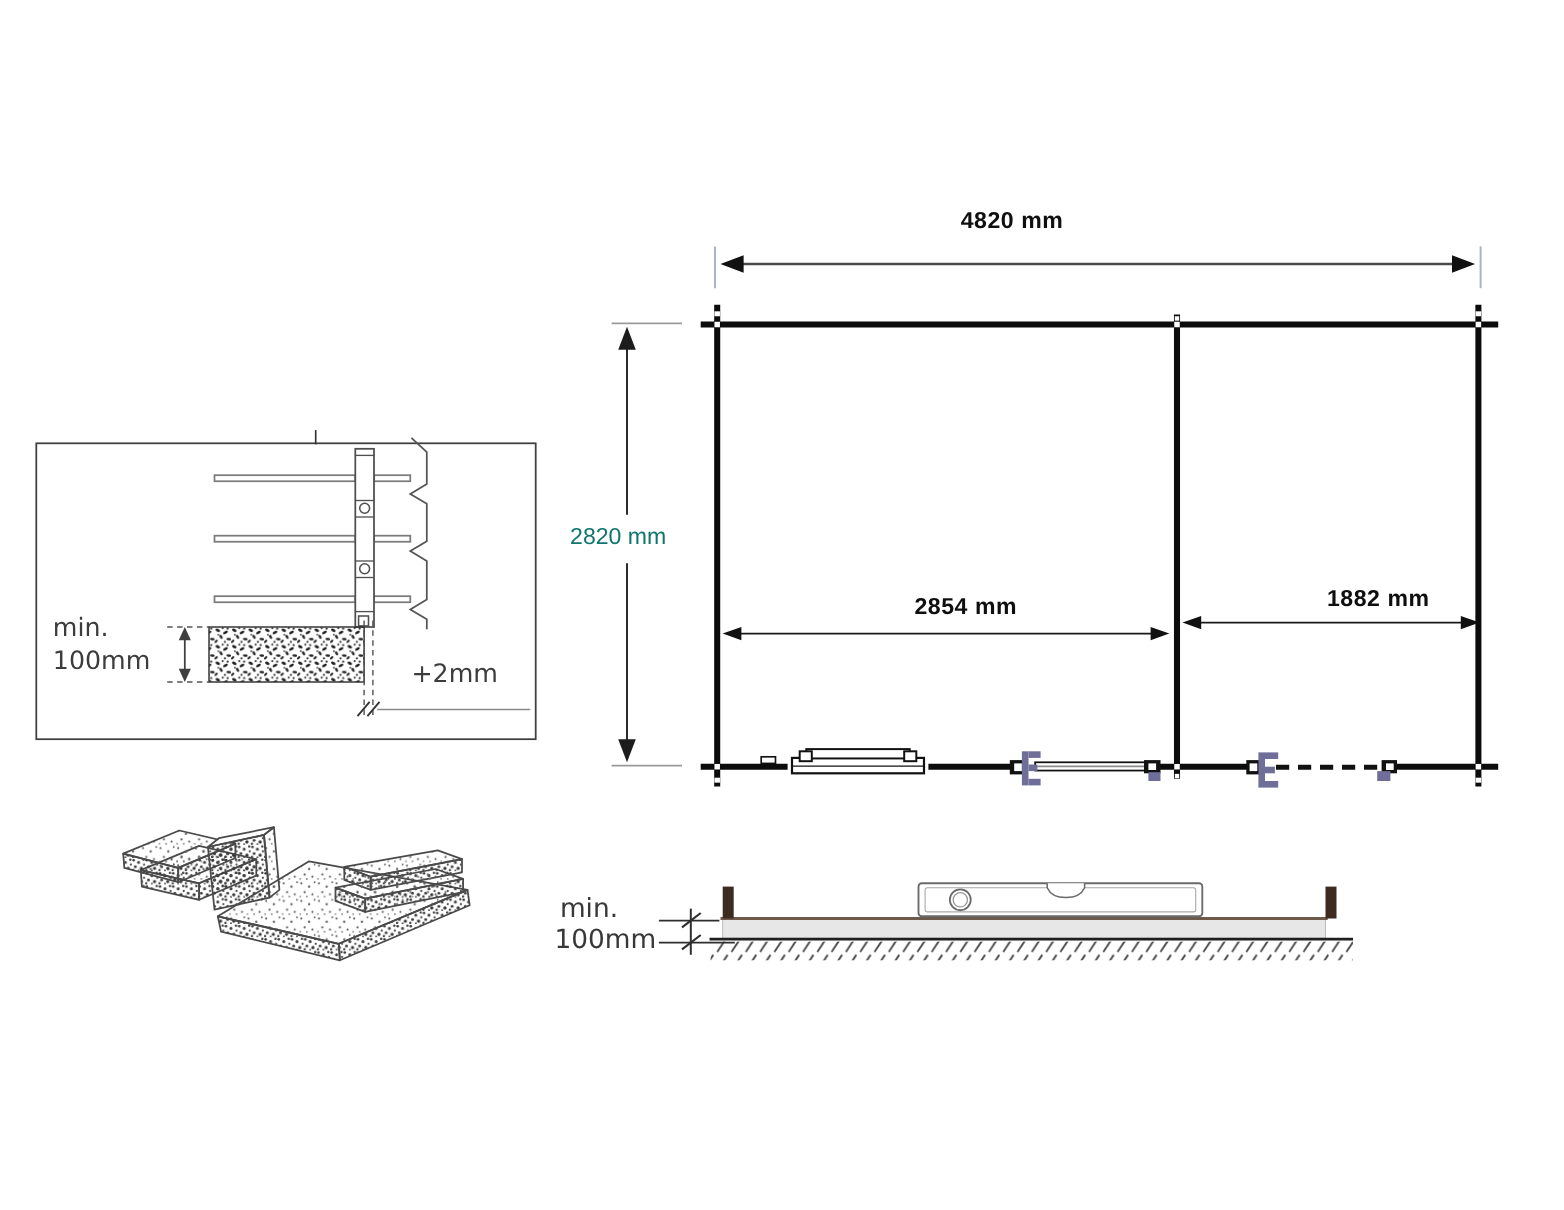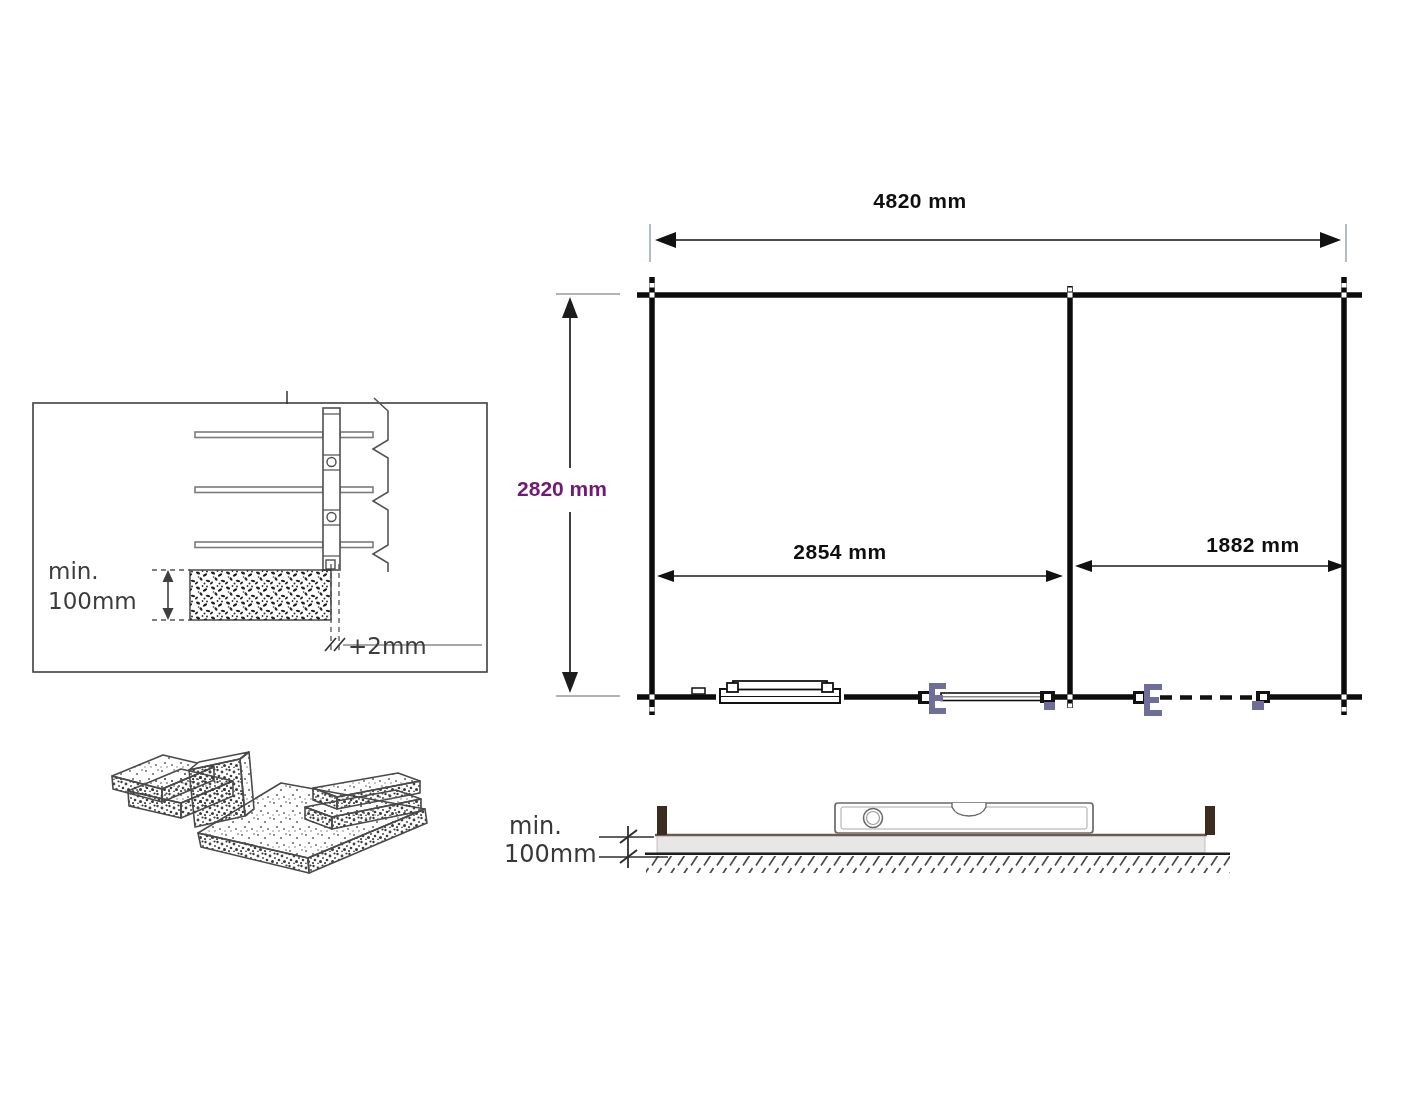--- a/index.html
+++ b/index.html
@@ -3,21 +3,21 @@
 <meta charset="utf-8">
 <style>
   html,body{margin:0;padding:0;background:#fff;}
   .canvas{
     position:relative;width:1422px;height:1100px;background:#ffffff;overflow:hidden;
     font-family:"Liberation Sans",sans-serif;
   }
   .canvas svg{position:absolute;left:0;top:0;}
   .lbl{position:absolute;white-space:nowrap;color:#0f0f0f;line-height:1;}
   .dim-bold{font-size:21px;font-weight:700;letter-spacing:0.5px;}
-  .dim-reg{font-size:21px;font-weight:700;color:#701a75;}
+  .dim-reg{font-size:21px;font-weight:400;color:#0f766e;}
   .center{transform:translateX(-50%);}
   .note{font-family:"DejaVu Sans",sans-serif;font-size:23px;color:#3c3c3c;}
   .note2{font-family:"DejaVu Sans",sans-serif;font-size:24px;color:#383838;}
 </style>
 </head>
 <body>
 
 <div class="canvas">
 
   <svg width="1422" height="1100" viewBox="0 0 1422 1100">
@@ -247,23 +247,23 @@
         <line x1="599" y1="837" x2="654" y2="837" stroke-width="1.6"></line>
         <line x1="599" y1="857" x2="668" y2="857" stroke-width="1.6"></line>
         <line x1="620" y1="843" x2="637" y2="830" stroke-width="2"></line>
         <line x1="620" y1="863" x2="637" y2="850" stroke-width="2"></line>
       </g>
     </g>
   </svg>
 
   <div class="lbl dim-bold center" style="left:920px;top:190px;">4820 mm</div>
   <div class="lbl dim-reg center" style="left:562px;top:478px;">2820 mm</div>
-  <div class="lbl dim-bold center" style="left:840px;top:541px;">2854 mm</div>
+  <div class="lbl dim-bold center" style="left:878px;top:541px;">2854 mm</div>
   <div class="lbl dim-bold center" style="left:1208px;top:534px;margin-left:45px;">1882 mm</div>
 
   <div class="lbl note" style="left:48px;top:560px;">min.</div>
   <div class="lbl note" style="left:48px;top:590px;">100mm</div>
-  <div class="lbl note" style="left:348px;top:602px;margin-top:33px;">+2mm</div>
+  <div class="lbl note" style="left:374px;top:602px;">+2mm</div>
 
   <div class="lbl note2" style="left:509px;top:814px;">min.</div>
   <div class="lbl note2" style="left:504px;top:842px;">100mm</div>
 
 </div>
 
 </body></html>

